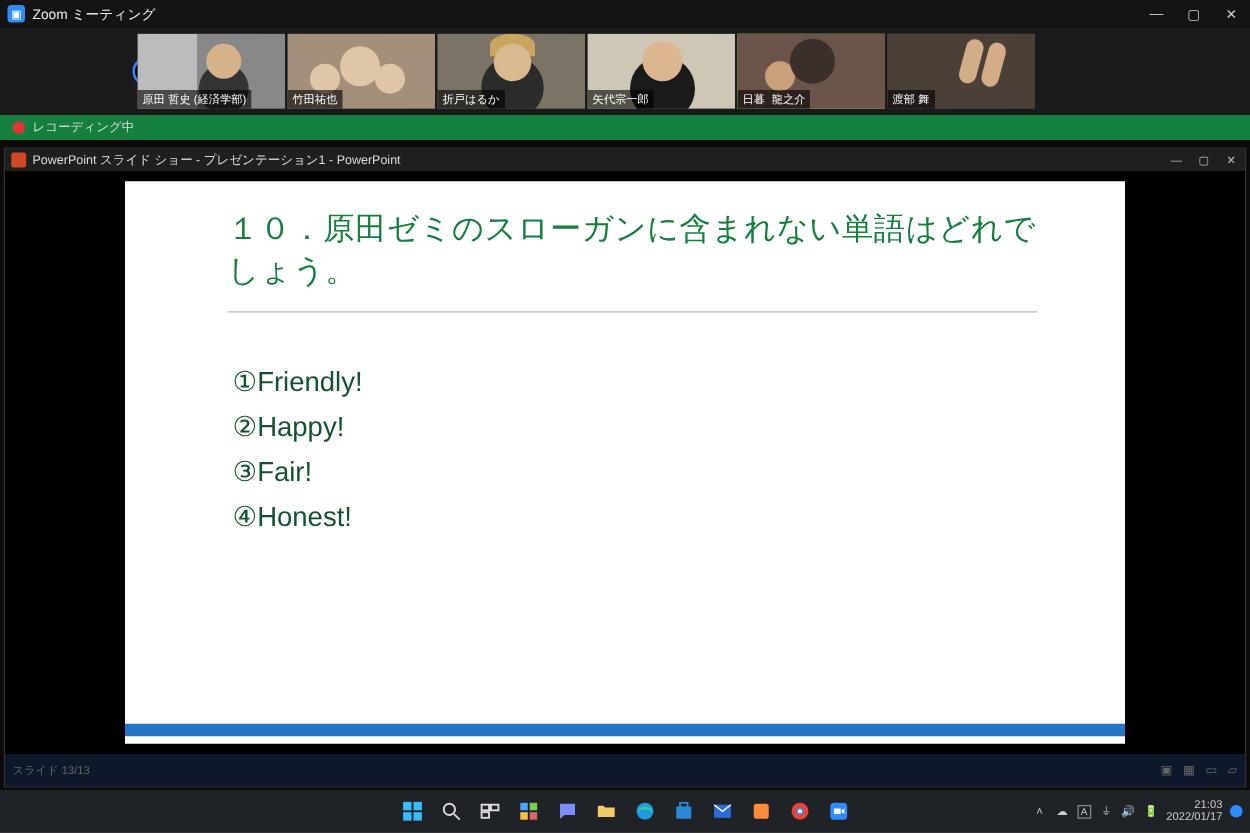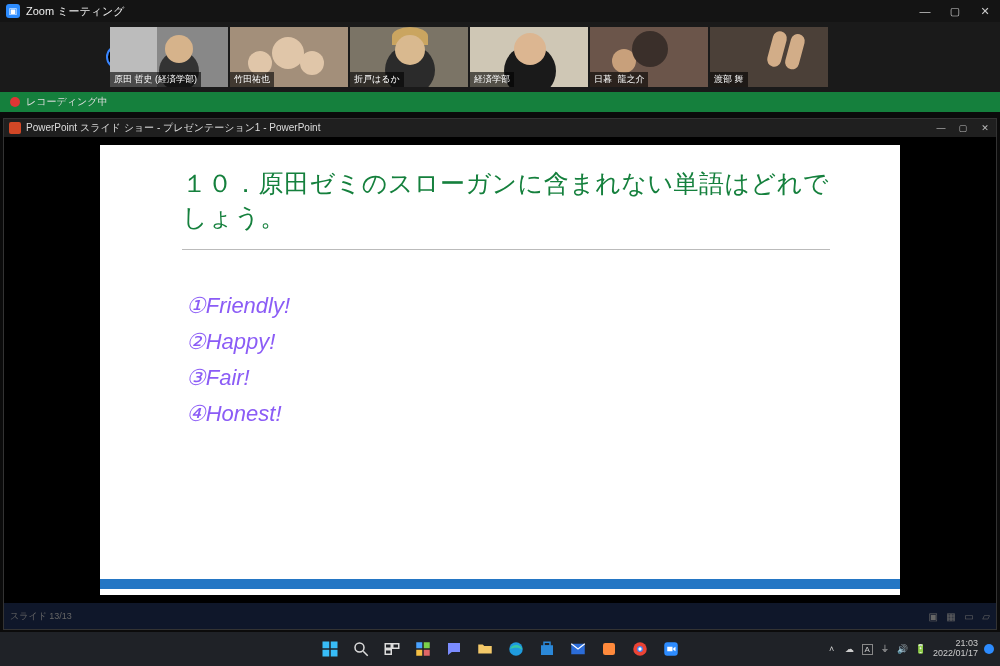--- a/index.html
+++ b/index.html
@@ -41,21 +41,21 @@
   .pptwin { position: absolute; left: 3px; right: 3px; top: 118px; bottom: 36px; background: #000; display: flex; flex-direction: column; border: 1px solid #333; justify-content: space-between; }
   .ppt-title { height: 18px; background: #1f1f1f; color: #ddd; display: flex; align-items: center; font-size: 10px; }
   .ppt-title .picon { width: 12px; height: 12px; background: #d24726; border-radius: 2px; margin: 0 5px; }
   .ppt-title .t { flex: 1; }
   .ppt-title .wb { display: flex; }
   .ppt-title .wbb { width: 22px; height: 18px; display: flex; align-items: center; justify-content: center; font-size: 9px; color: #bbb; }
   .ppt-stage { flex: 1; display: flex; align-items: center; justify-content: center; background: #000; }
   .slide { width: 800px; height: 450px; background: #fff; position: relative; }
   .slide .qtitle { position: absolute; left: 82px; right: 70px; top: 22px; font-size: 25px; color: #15803d; font-family: "Yu Gothic", sans-serif; letter-spacing: 0.5px; line-height: 1.35; }
   .slide .underline { position: absolute; left: 82px; right: 70px; top: 104px; height: 1px; background: #bbb; }
-  .slide .answers { position: absolute; left: 86px; top: 148px; font-size: 22px; color: #8b5cf6; font-style: italic; }
+  .slide .answers { position: absolute; left: 86px; top: 148px; font-size: 22px; color: #14532d; }
   .slide .answers div { margin-bottom: 10px; }
   .slide .footerbar { position: absolute; left: 0; right: 0; bottom: 6px; height: 10px; background: #2476c4; }
   .ppt-status { height: 26px; background: #0f172a; color: #666; display: flex; align-items: center; font-size: 9px; padding: 0 6px; justify-content: space-between; }
   .ppt-status .viewicons span { margin-left: 6px; font-size: 10px; }
 
   
   .taskbar { position: absolute; left: 0; right: 0; bottom: 0; height: 34px; background: #1f2227; display: flex; align-items: center; justify-content: center; }
   .taskbar .center { display: flex; gap: 5px; }
   .taskbar .tb { width: 26px; height: 26px; border-radius: 4px; display: flex; align-items: center; justify-content: center; font-size: 14px; }
   .taskbar .tray { position: absolute; right: 6px; display: flex; align-items: center; gap: 6px; color: #ccc; font-size: 9px; }
@@ -86,21 +86,21 @@
   <div class="tile t2">
     <div class="face"></div>
     <div class="label">竹田祐也</div>
   </div>
   <div class="tile t3">
     <div class="face"></div>
     <div class="label">折戸はるか</div>
   </div>
   <div class="tile t4">
     <div class="face"></div>
-    <div class="label">経済学部</div>
+    <div class="label">矢代宗一郎</div>
   </div>
   <div class="tile t5 active">
     <div class="face"></div>
     <div class="label">日暮 龍之介</div>
   </div>
   <div class="tile t6">
     <div class="face"></div>
     <div class="label">渡部 舞</div>
   </div>
 </div>

